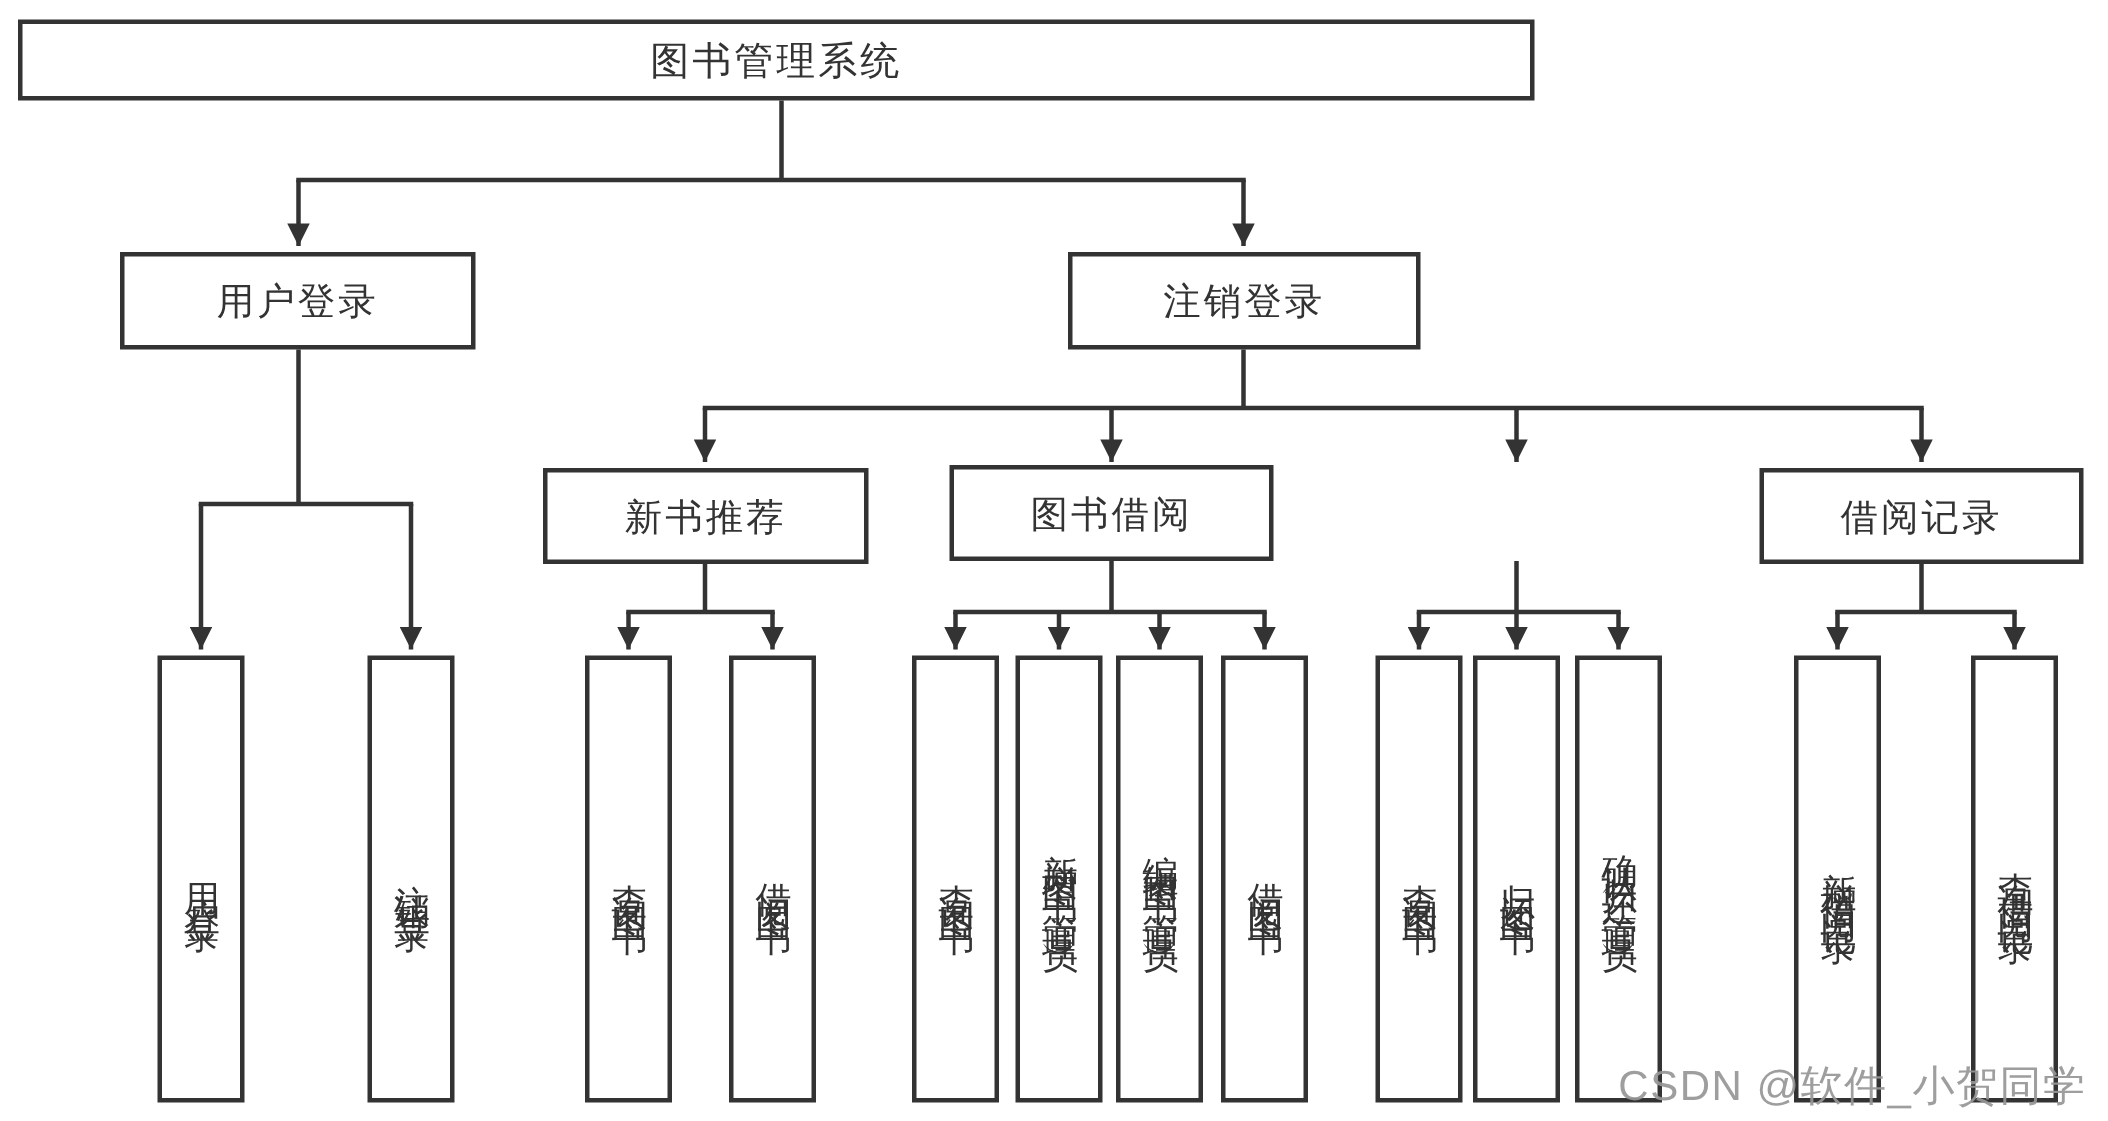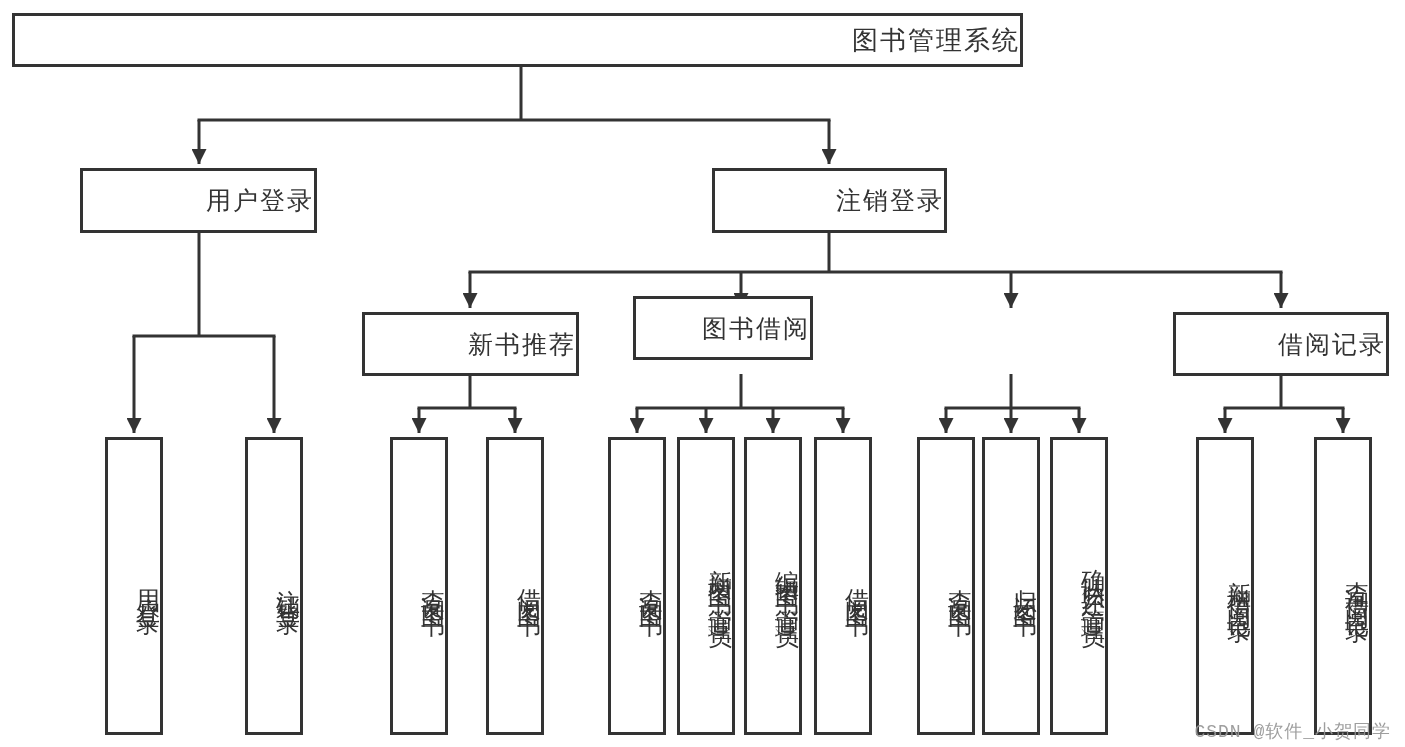--- a/index.html
+++ b/index.html
@@ -3,34 +3,33 @@
 <meta charset="utf-8">
 <style>
   html,body { margin:0; padding:0; background:#ffffff; }
   .canvas {
     position:relative; width:1405px; height:747px; background:#ffffff;
     font-family:"Liberation Sans", sans-serif; color:#333333; overflow:hidden;
   }
   svg.connectors { position:absolute; left:0; top:0; width:1405px; height:747px; }
   .box {
     position:absolute; box-sizing:border-box; border:3px solid #333333;
-    background:#ffffff; display:flex; align-items:center; justify-content:flex-end;
+    background:#ffffff; display:flex; align-items:center; justify-content:center;
     text-align:center;
-    font-family:Liberation Serif, serif;
   }
   .hbox { font-size:25px; letter-spacing:2px; }
   .title-box { font-size:26px; letter-spacing:2px; }
   .leaf .lbl {
     writing-mode:vertical-rl; text-orientation:mixed;
     font-size:24px; line-height:1.05; letter-spacing:8px;
   }
   .watermark {
-    position:absolute; right:14px; bottom:4px; font-size:18px;
+    position:absolute; right:14px; bottom:4px; font-size:28px;
     color:rgba(150,150,150,0.92); letter-spacing:1px; z-index:5;
-    font-family:Liberation Mono, monospace;
+    font-family:Liberation Sans, sans-serif;
   }
 </style>
 </head>
 <body>
 
 <div class="canvas">
 
   <svg class="connectors" viewBox="0 0 1405 747" xmlns="http://www.w3.org/2000/svg">
     <defs>
       <marker id="arrow" viewBox="0 0 10 10" refX="10" refY="5" markerWidth="6.5" markerHeight="5" orient="auto">
@@ -83,21 +82,21 @@
   <div class="box hbox" style="left:80px;top:168px;width:237px;height:65px;">
     <span class="lbl">用户登录</span>
   </div>
   <div class="box hbox" style="left:712px;top:168px;width:235px;height:65px;">
     <span class="lbl">注销登录</span>
   </div>
 
   <div class="box hbox" style="left:362px;top:312px;width:217px;height:64px;">
     <span class="lbl">新书推荐</span>
   </div>
-  <div class="box hbox" style="left:633px;top:296px;width:180px;height:64px;">
+  <div class="box hbox" style="left:633px;top:310px;width:216px;height:64px;">
     <span class="lbl">图书借阅</span>
   </div>
   <div class="box hbox" style="left:1173px;top:312px;width:216px;height:64px;">
     <span class="lbl">借阅记录</span>
   </div>
 
   <div class="box leaf" style="left:105px;top:437px;width:58px;height:298px;">
     <span class="lbl">用户登录</span>
   </div>
   <div class="box leaf" style="left:245px;top:437px;width:58px;height:298px;">

